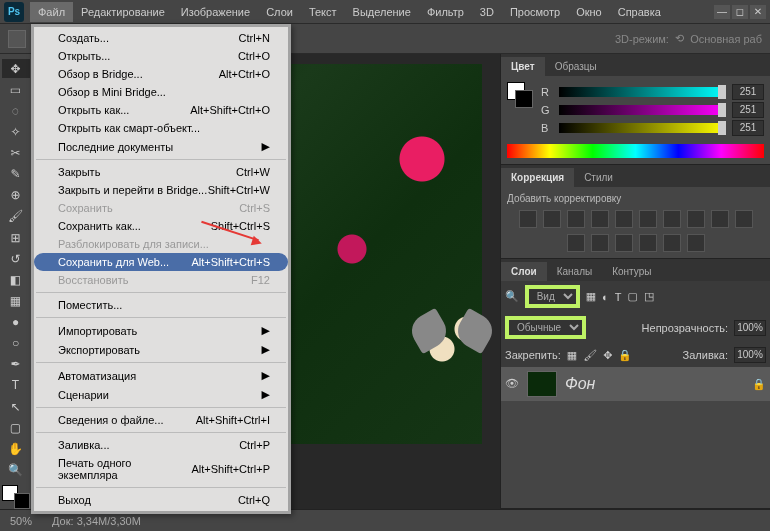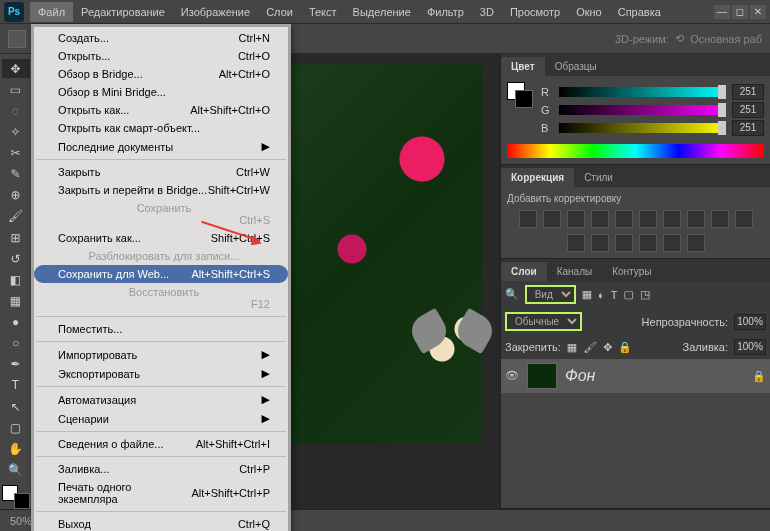--- a/index.html
+++ b/index.html
@@ -60,33 +60,33 @@
 .spectrum { height:14px; margin-top:6px; background:linear-gradient(to right, #f00,#ff0,#0f0,#0ff,#00f,#f0f,#f00); }
 .sw-mini { width:26px; height:26px; position:relative; }
 .sw-mini .a { width:18px; height:18px; background:#fff; border:1px solid #000; position:absolute; }
 .sw-mini .b { width:18px; height:18px; background:#000; border:1px solid #666; position:absolute; right:0; bottom:0; }
 
 .adj-title { font-size:10px; color:#bbb; margin-bottom:6px; }
 .adj-icons { display:flex; flex-wrap:wrap; gap:6px; justify-content:center; }
 .adj-icon { width:18px; height:18px; background:#333; border:1px solid #555; }
 
 .layers-hdr { display:flex; align-items:center; gap:6px; padding:4px; background:#3a3a3a; }
-.layers-select { background:#333; border:2px solid #bef264; color:#aaa; padding:1px 4px; font-size:10px; }
+.layers-select { background:#333; border:4px solid #bef264; color:#aaa; padding:1px 4px; font-size:10px; }
 .layer-row { display:flex; align-items:center; padding:4px; background:#5a5a5a; gap:8px; }
 .eye { width:14px; height:14px; color:#ccc; }
 .thumb { width:30px; height:26px; background:#0a2a0a; border:1px solid #666; }
 .layer-name { color:#ddd; font-style:italic; font-size:16px; }
 .lock-icon { margin-left:auto; color:#aaa; }
 
 .statusbar { height:22px; background:#454545; border-top:1px solid #222; display:flex; align-items:center; padding:0 10px; color:#aaa; font-size:10px; gap:20px; }
 
 
 .dropdown { position:absolute; left:31px; top:24px; width:260px; background:#e0dfde; border:3px solid #a3a3a3; box-shadow:2px 2px 6px rgba(0,0,0,0.4); z-index:100; padding:2px 0; }
 .ditem { display:flex; padding:3px 18px 3px 24px; color:#000; font-size:11px; align-items:center; }
-.ditem.disabled { color:#999;flex-direction:column; }
+.ditem.disabled { color:#999; }
 .ditem.hl { background:#4a6da7; color:#fff;border-radius:9px; }
 .ditem .shortcut { margin-left:auto; }
 .ditem .sub { margin-left:auto; }
 .dsep { height:1px; background:#bbb; margin:3px 2px; }
 
 .arrow { position:absolute; left:200px; top:230px; z-index:101; }
 .arrow-line { width:60px; height:2px; background:#e53935; transform:rotate(18deg); }
 .arrow-head { position:absolute; right:-2px; top:7px; width:0; height:0; border-left:10px solid #e53935; border-top:5px solid transparent; border-bottom:5px solid transparent; transform:rotate(18deg); }
 </style>
 </head>

